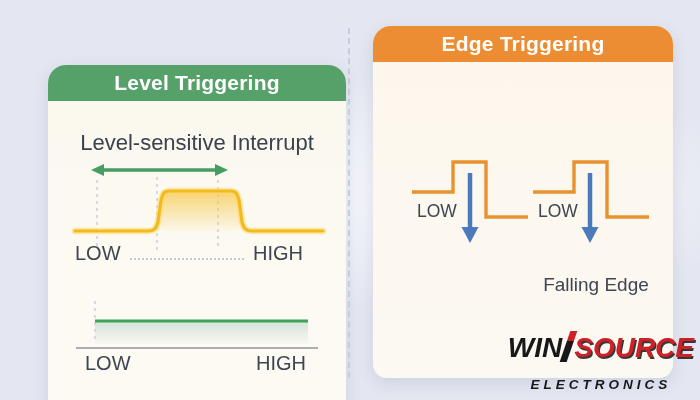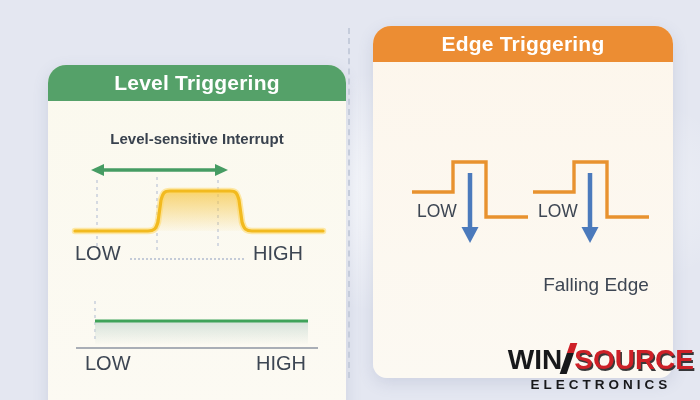--- a/index.html
+++ b/index.html
@@ -25,21 +25,21 @@
     position:absolute; top:0; left:0; right:0; height:36px;
     border-radius:18px 18px 0 0;
     display:flex; align-items:center; justify-content:center;
     color:var(--header-text); font-size:21px; font-weight:bold; letter-spacing:.2px;
   }
   .panel.left  .panel-header { background:var(--green-header); }
   .panel.right .panel-header { background:var(--orange-header); }
 
   .panel-title {
     position:absolute; top:65px; left:0; right:0;
-    text-align:center; font-size:15px; color:var(--ink);font-weight:bold;
+    text-align:center; font-size:22px; color:var(--ink);
   }
 
   .divider {
     position:absolute; left:348px; top:28px; height:350px; width:0;
     border-left:2px dashed var(--guide-grey);
   }
 
   svg { position:absolute; overflow:visible; }
   .wave1 { left:22px; top:97px; }
   .wave2 { left:24px; top:232px; }
@@ -76,32 +76,32 @@
 
   .edge-caption {
     position:absolute; top:248px; transform:translateX(-50%);
     font-size:19px; color:var(--label-ink); white-space:nowrap;
   }
   .cap-rising  { left:100px; }
   .cap-falling { left:223px;text-align:right; }
 
   .logo {
     position:absolute; right:6px; bottom:9px;
-    text-align:center; line-height:1;
+    font-style:italic; text-align:center; line-height:1;
   }
   .logo-main { font-size:28px; font-weight:900; color:var(--logo-black); white-space:nowrap; }
   .logo-source { color:var(--logo-red); text-shadow:1.5px 1.5px 0 rgba(22,22,24,.85); }
   .logo-slash {
     display:inline-block; width:7px; height:31px;
     margin:0 2px -5px 3px;
     transform:skewX(-19deg);
     background:linear-gradient(180deg, var(--logo-red) 0 32%, var(--logo-black) 32% 100%);
   }
   .logo-sub {
-    margin-top:4px; font-size:13.5px; font-weight:bold;
+    margin-top:16px; font-size:13.5px; font-weight:bold;
     letter-spacing:4px; color:var(--logo-black);
   }
 </style>
 </head>
 <body>
 
 <div class="stage">
 
   <div class="panel left">
     <div class="panel-header">Level Triggering</div>

